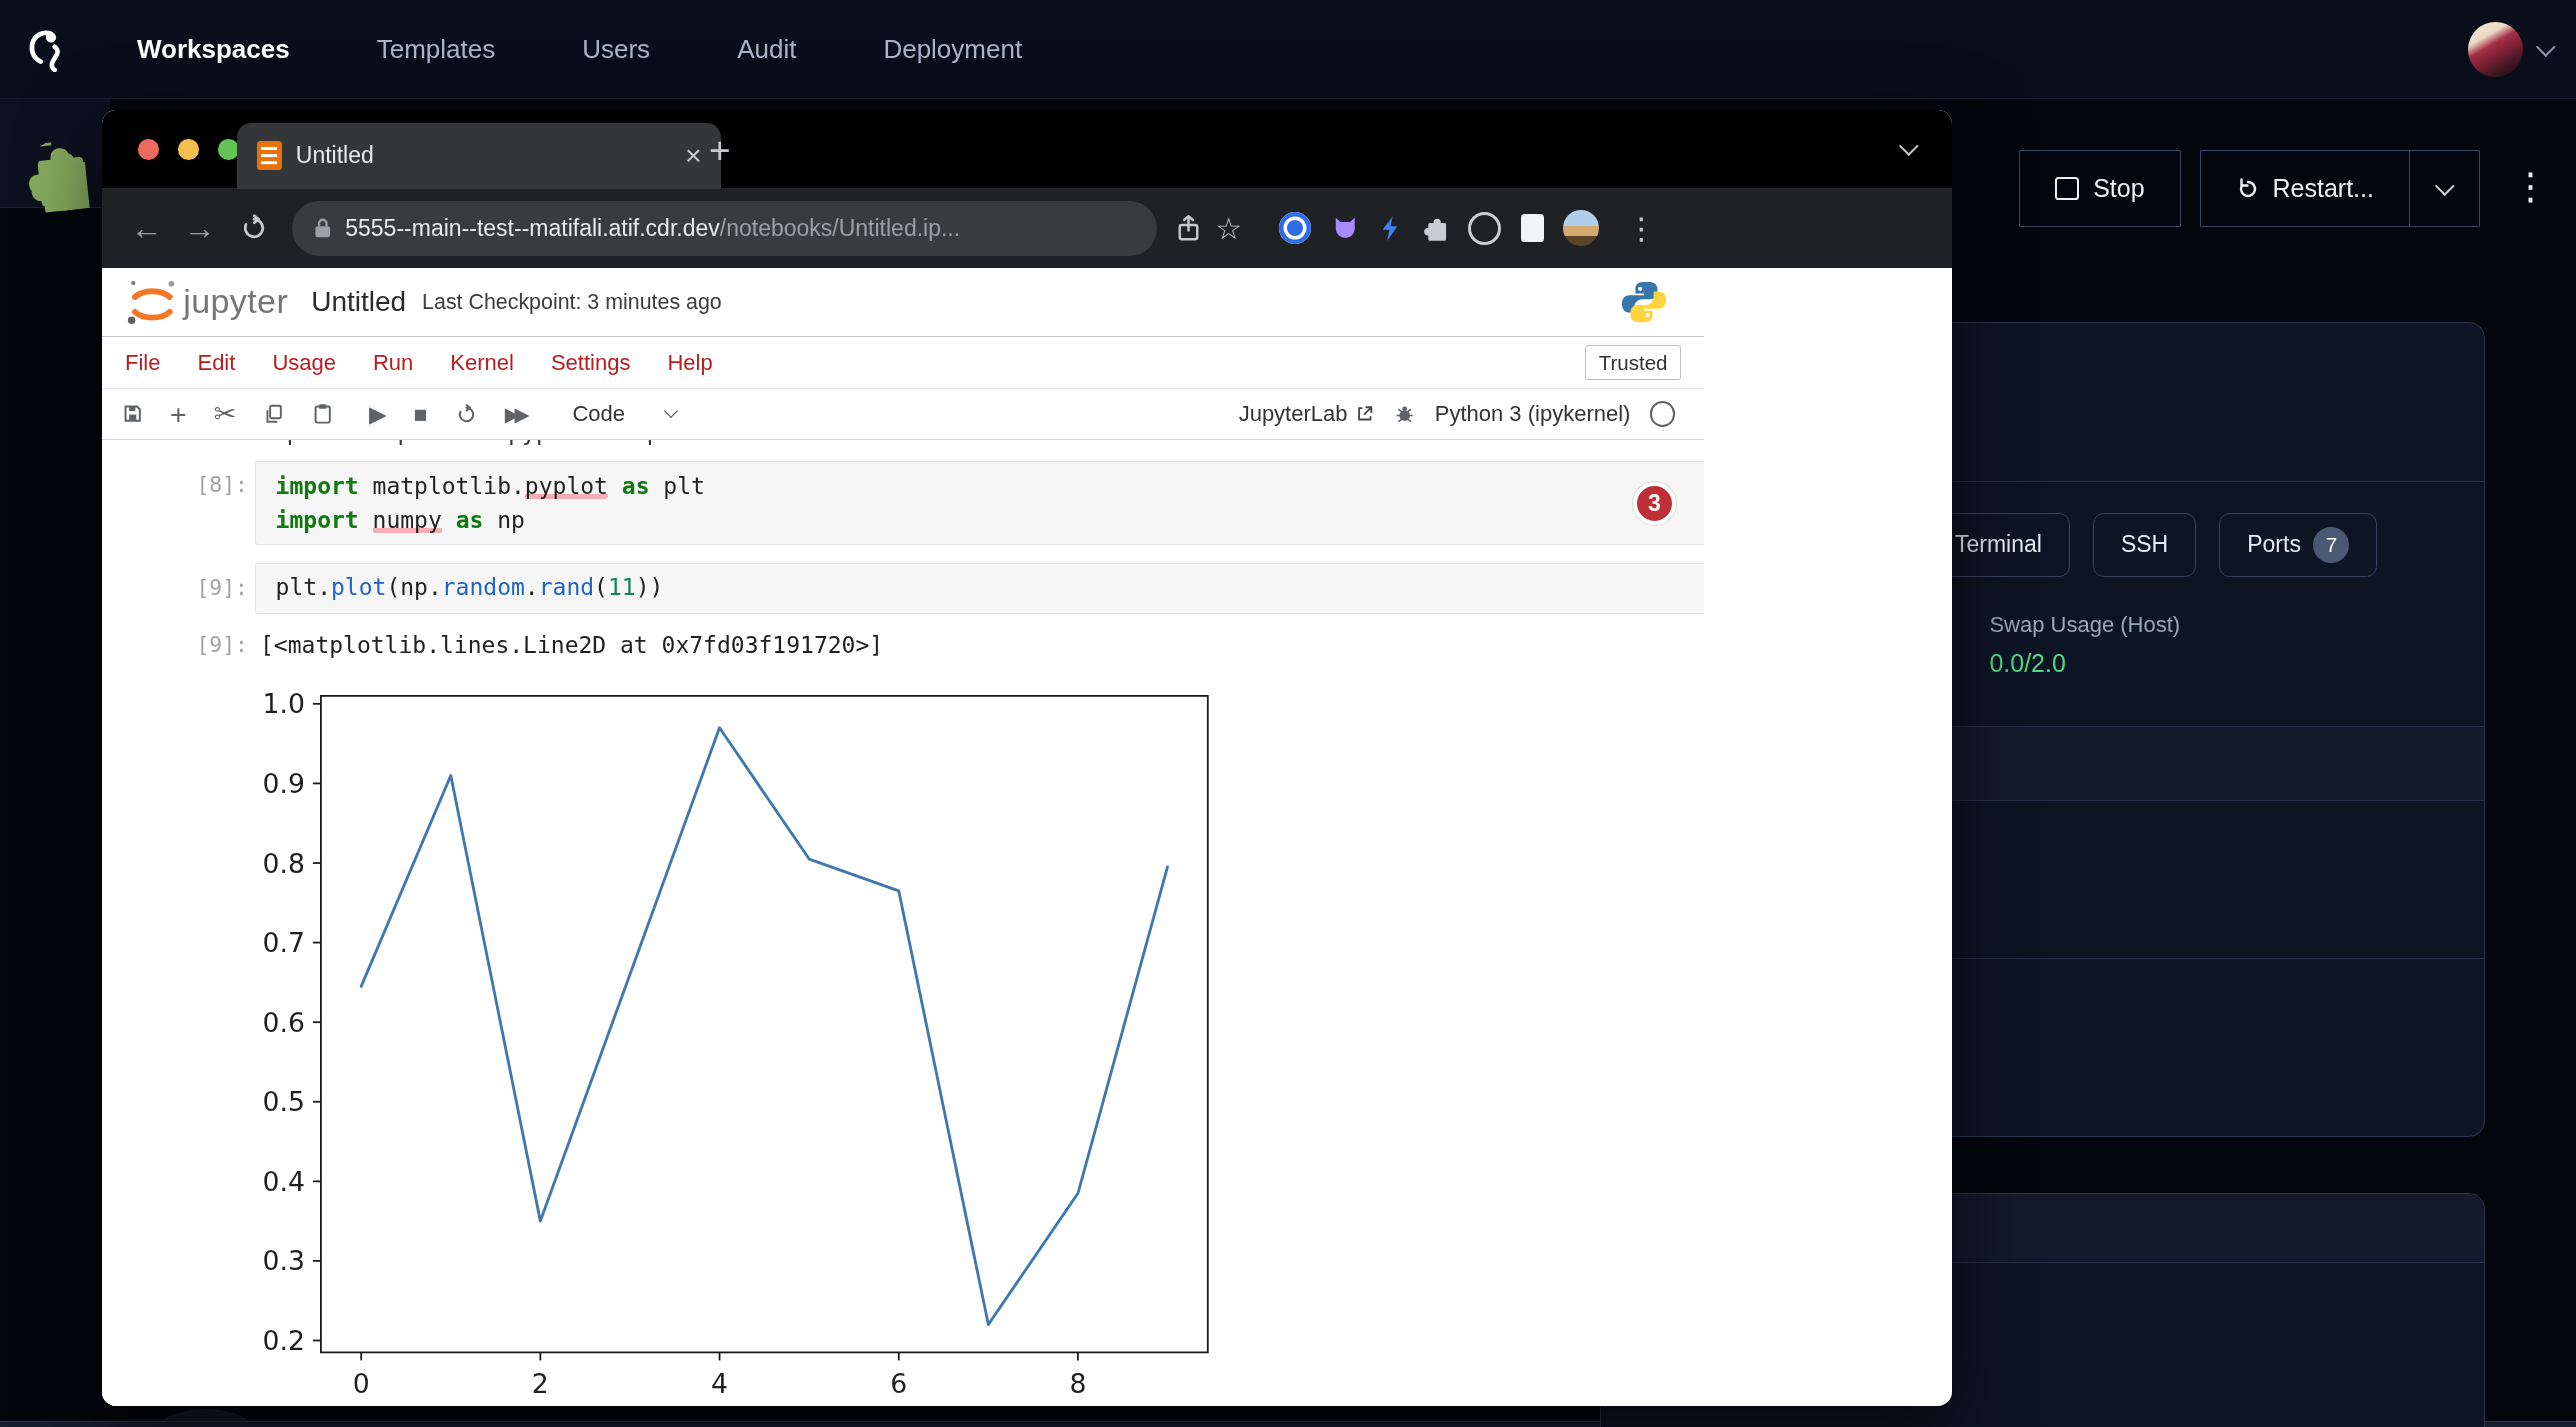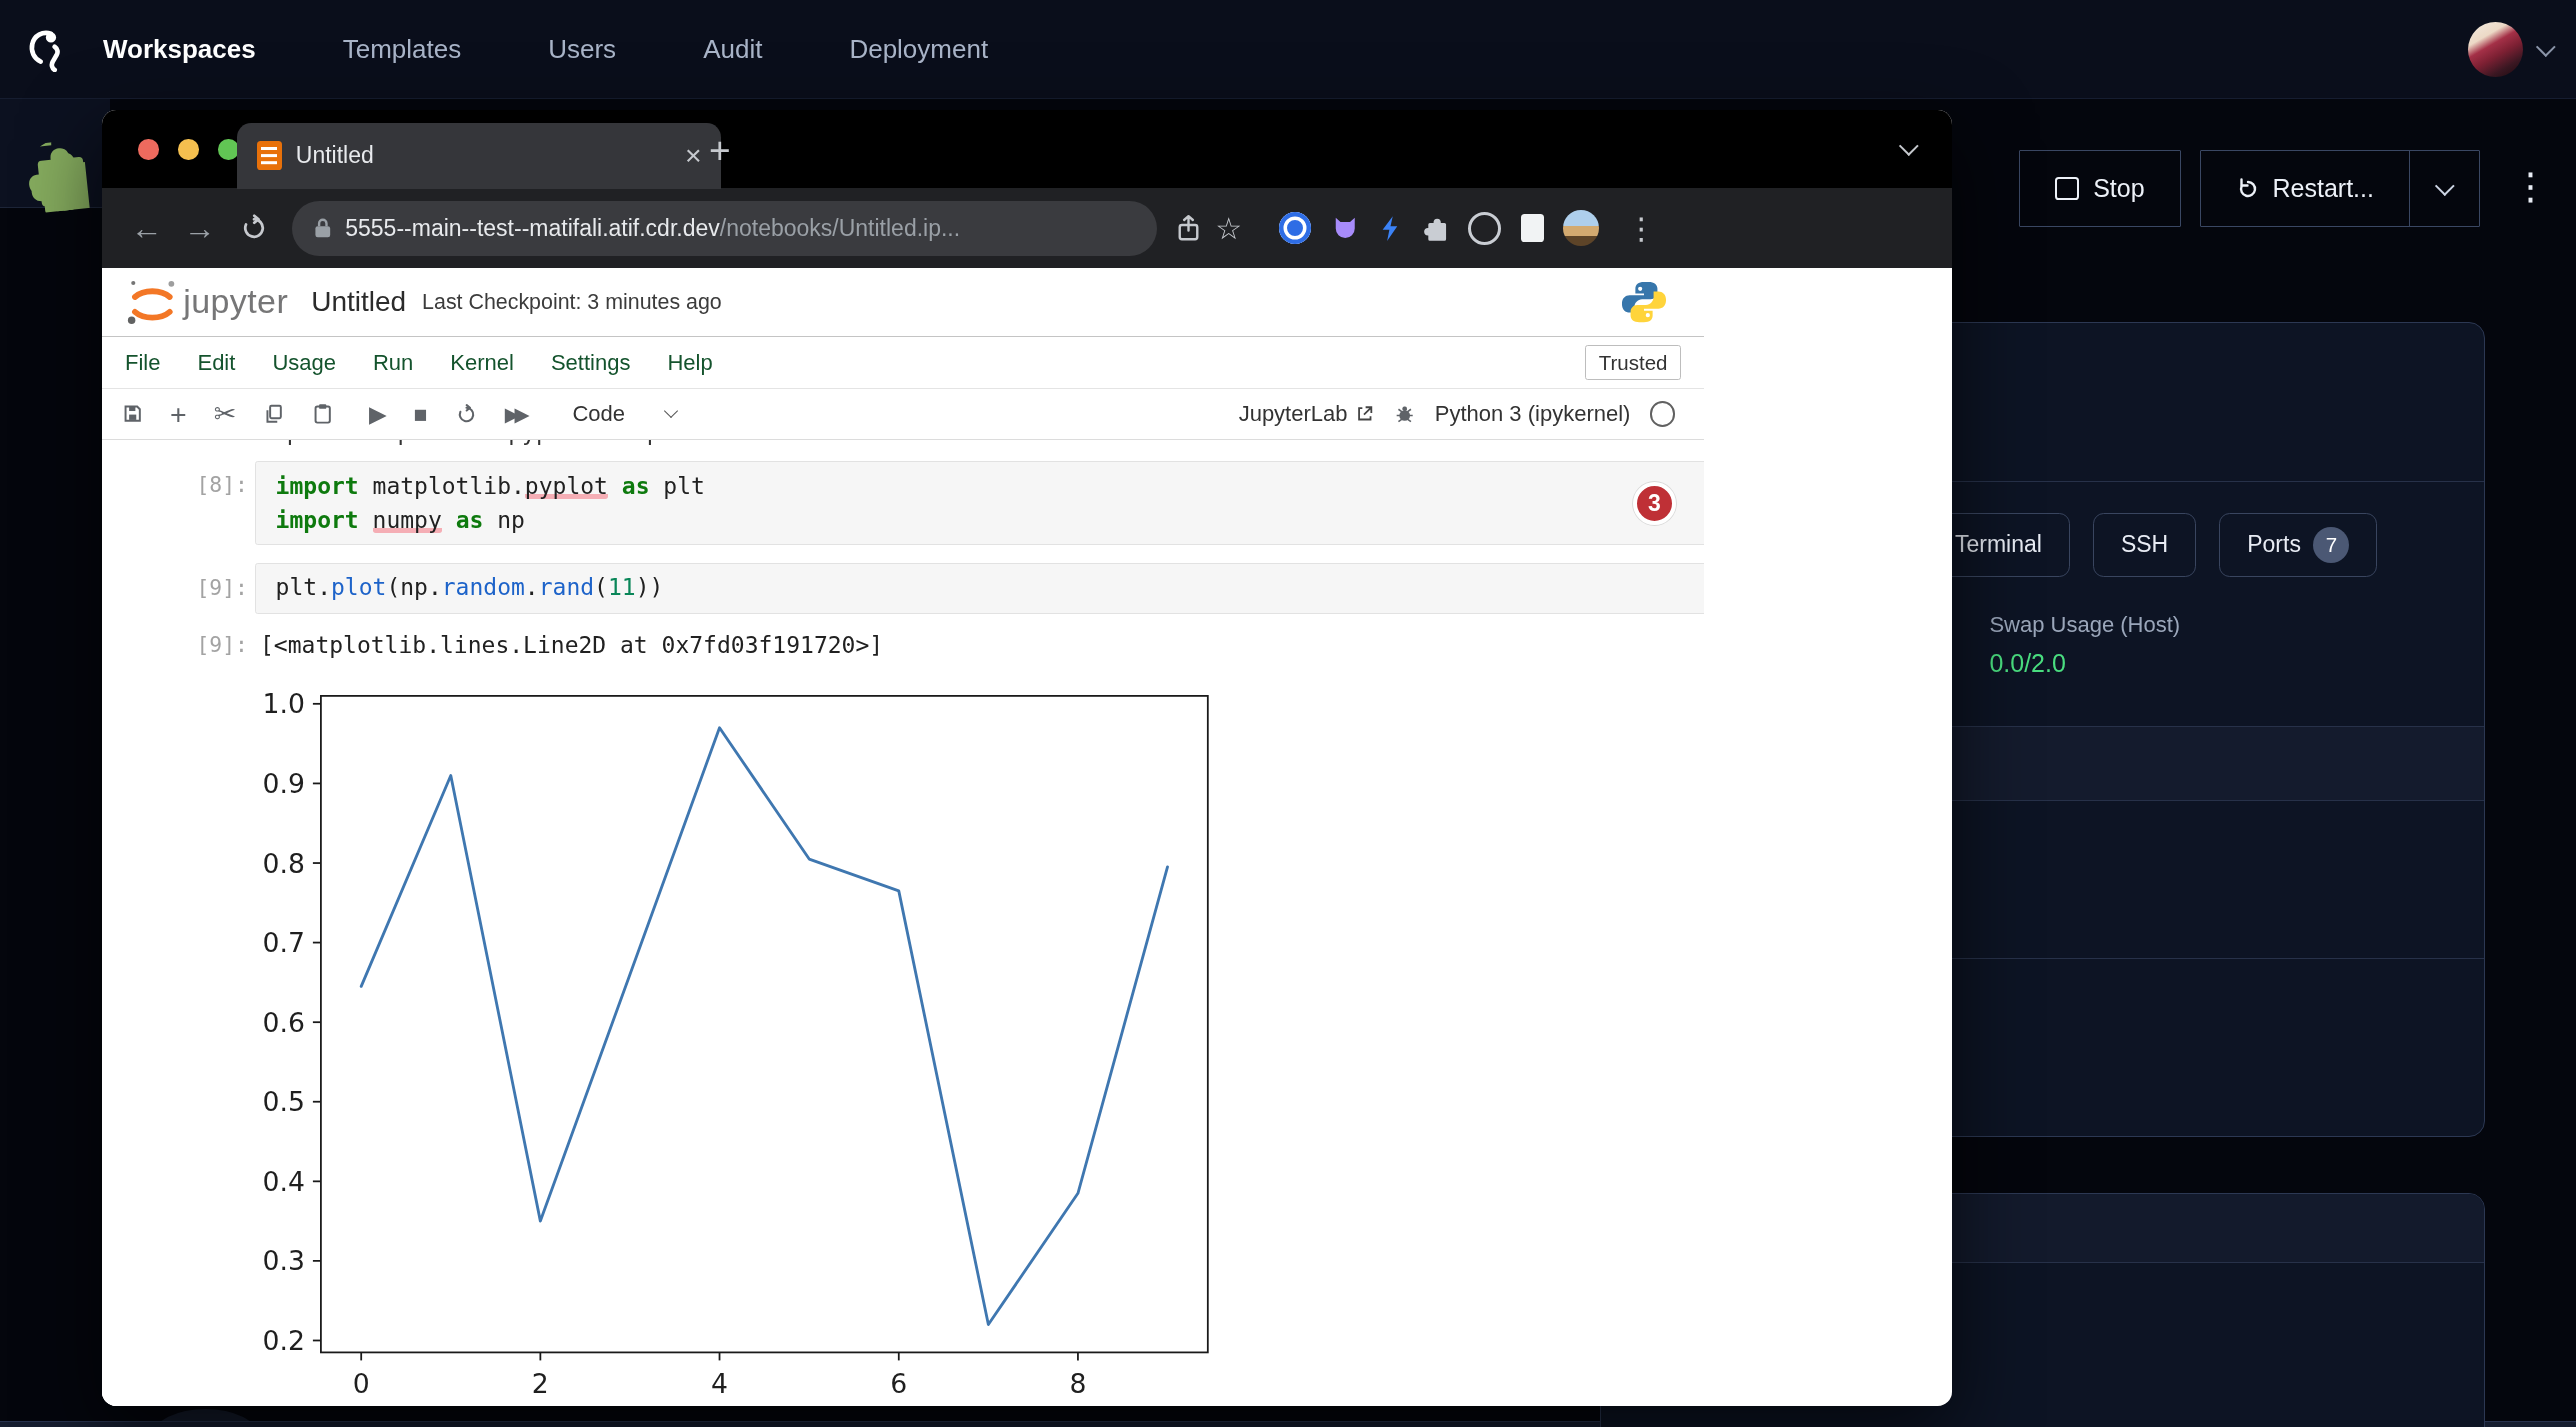--- a/index.html
+++ b/index.html
@@ -3,21 +3,21 @@
 <meta charset="utf-8">
 <style>
   html,body{margin:0;padding:0;background:#04060d;}
   body{width:2576px;height:1428px;position:relative;overflow:hidden;
        font-family:"Liberation Sans",sans-serif;-webkit-font-smoothing:antialiased;}
 
   
   .top-nav{position:absolute;left:0;top:0;width:2576px;height:98px;background:#0a0e1b;
            border-bottom:0.9px solid #161d30;display:flex;align-items:center;z-index:2;}
   .nav-logo{width:41px;height:45px;margin:0 39px 0 23px;}
-  .nav-items{display:flex;gap:87px;align-items:center;}
+  .nav-items{display:flex;gap:87px;align-items:center;margin-left:34px;}
   .nav-item{font-size:26px;color:#a9b4c8;cursor:pointer;}
   .nav-item.active{color:#ffffff;font-weight:700;}
   .nav-right{margin-left:auto;display:flex;align-items:center;gap:16px;padding-right:23px;}
   .nav-avatar{width:55px;height:55px;border-radius:50%;
      background:linear-gradient(150deg,#f4ece2 0%,#ecd9c6 28%,#a43047 42%,#7d2033 58%,#3a1722 78%,#19090d 100%);}
   .chev{display:inline-block;width:11.6px;height:11.6px;border-right:2.7px solid #8b95a9;
         border-bottom:2.7px solid #8b95a9;transform:rotate(45deg);margin-top:-5.3px;}
 
   
   .left-band{position:absolute;left:0;top:98px;width:110px;height:109px;background:#0c1120;
@@ -96,21 +96,21 @@
      background:linear-gradient(#aecfec 0 45%,#d3aa70 45% 72%,#5d4428 72%);}
 
   
   .jupyter{position:absolute;left:0;top:158px;width:1602px;height:1138px;background:#fff;color:#222;}
   .jp-header{height:68px;display:flex;align-items:center;padding:0 23px;border-bottom:0.9px solid #c4c4c4;}
   .jp-brand{display:flex;align-items:center;gap:5.3px;}
   .jp-brand-text{font-size:34px;color:#767677;letter-spacing:0.4px;margin-bottom:1.8px;}
   .jp-title{font-size:28px;color:#2b2b2b;margin-left:23px;}
   .jp-checkpoint{font-size:21.4px;color:#3c3c3c;margin-left:16px;}
   .jp-menubar{height:51px;display:flex;align-items:center;gap:37px;padding:0 23px;border-bottom:0.9px solid #e4e4e4;}
-  .jp-menu-item{font-size:22px;color:#14532d;cursor:pointer;}
+  .jp-menu-item{font-size:22px;color:#b91c1c;cursor:pointer;}
   .trusted{margin-left:auto;border:0.9px solid #bdbdbd;border-radius:2.7px;padding:4.5px 12.5px;font-size:20.5px;color:#333;}
   .jp-toolbar{height:50px;display:flex;align-items:center;gap:27px;padding:0 19.6px;border-bottom:0.9px solid #dcdcdc;}
   .tool{color:#5f6368;font-size:23px;display:flex;align-items:center;cursor:pointer;}
   .code-dd{display:flex;align-items:center;gap:41px;font-size:22px;color:#333;margin-left:14.2px;cursor:pointer;}
   .chev-dk{border-color:#555;border-width:1.8px;width:9px;height:9px;}
   .jp-toolbar-right{margin-left:auto;display:flex;align-items:center;gap:19.6px;padding-right:9px;}
   .jlab{font-size:22px;color:#333;display:flex;align-items:center;gap:7.1px;cursor:pointer;}
   .kernel-name{font-size:22px;color:#333;}
   .kernel-circle{width:21.4px;height:21.4px;border:2.2px solid #616161;border-radius:50%;}
 

